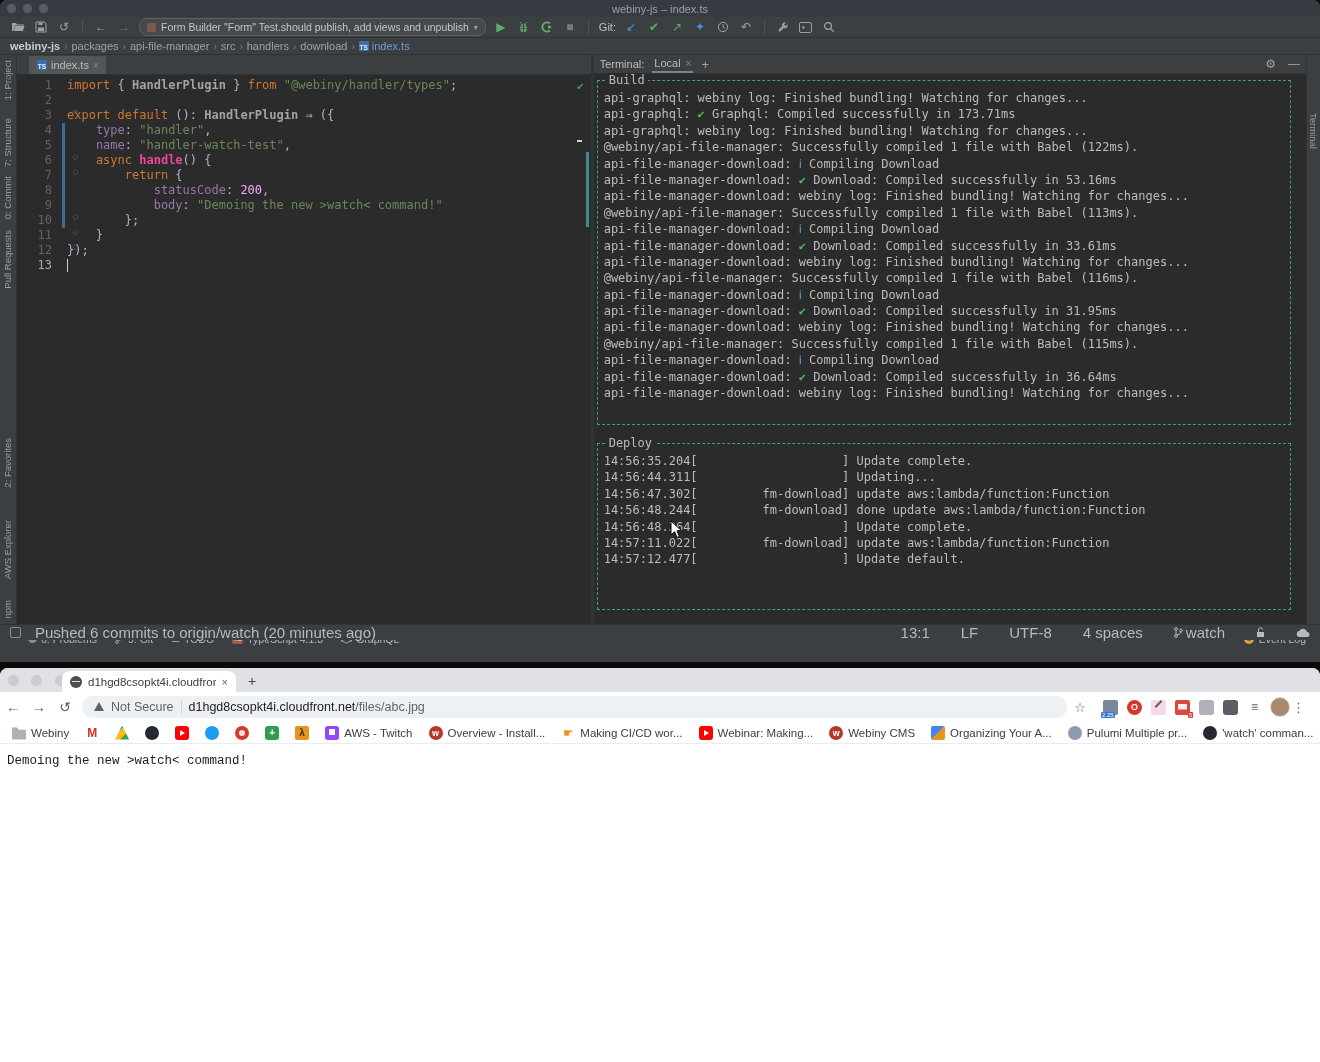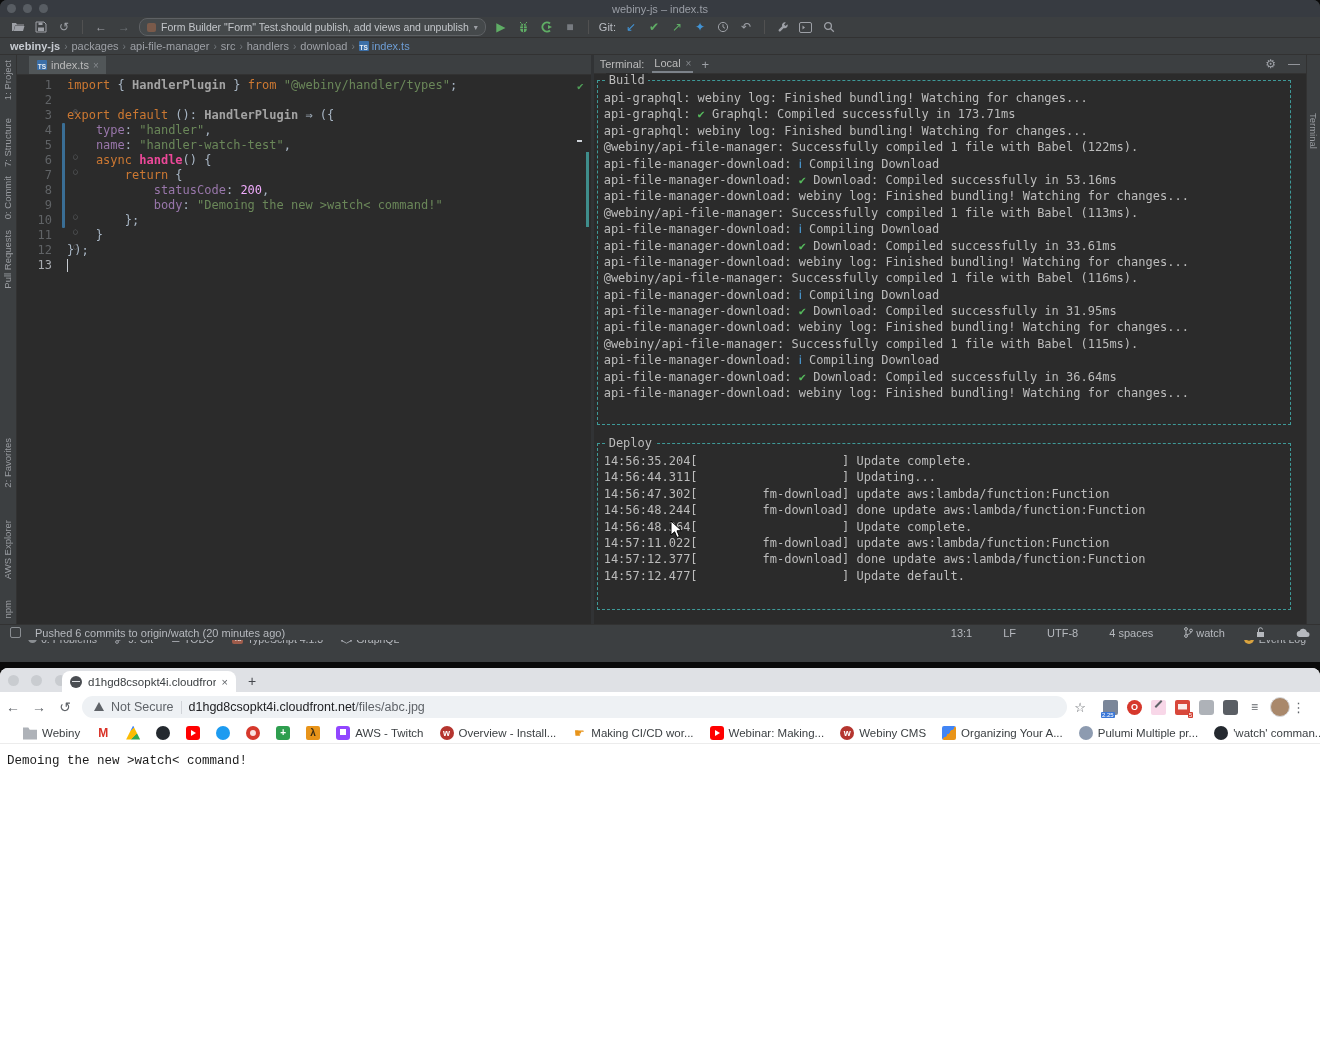--- a/index.html
+++ b/index.html
@@ -64,21 +64,21 @@
   .seg-t{color:#bcbcbc;} .seg-g{color:#55b85c;} .seg-i{color:#4fa7e6;}
   
   .ide-bottombar{position:absolute;left:0;top:630px;width:100%;height:16px;background:#3c3f41;border-top:1px solid #323232;display:flex;align-items:center;padding-left:28px;gap:18px;font-size:10.5px;color:#b6b9be;box-sizing:border-box;}
   .bb-item{display:flex;align-items:center;gap:4px;}
   .bb-right{margin-left:auto;margin-right:14px;display:flex;align-items:center;gap:5px;}
   .ic-dot{width:9px;height:9px;border-radius:50%;background:#8a8e92;display:inline-block;}
   .ic-evlog{width:10px;height:10px;border-radius:50%;background:#d9a340;display:inline-block;position:relative;}
   .ic-evlog::after{content:"";position:absolute;left:3px;top:3px;width:4px;height:4px;border-radius:50%;background:#7a5a16;}
   .ic-tssq{width:11px;height:11px;border-radius:2px;background:#9e5b4a;color:#efe5e2;font-size:6px;font-weight:bold;display:inline-flex;align-items:center;justify-content:center;}
   .ic-todo{color:#9da0a6;font-size:10px;}
-  .ide-statusbar{position:absolute;left:0;top:624px;width:100%;height:16px;background:#3c3f41;border-top:1px solid #323232;display:flex;align-items:center;font-size:11px;color:#b6b9be;padding:0 10px;box-sizing:border-box;gap:6px;}
+  .ide-statusbar{position:absolute;left:0;top:624px;width:100%;height:16px;background:#3c3f41;border-top:1px solid #323232;display:flex;align-items:center;font-size:15px;color:#b6b9be;padding:0 10px;box-sizing:border-box;gap:6px;}
   .sb-right{margin-left:auto;display:flex;align-items:center;gap:31px;color:#b6b9be;}
   .sb-sq{width:9px;height:9px;border:1px solid #8a8e92;border-radius:2px;display:inline-block;margin-right:8px;}
   .branchwrap{display:flex;align-items:center;gap:3px;}
   
   .chrome{position:absolute;left:0;top:668px;width:1320px;height:394px;background:#fff;border-radius:8px 8px 0 0;overflow:hidden;}
   .tabstrip{position:absolute;left:0;top:0;width:100%;height:24px;background:#dfe1e5;}
   .ctl{width:11px;height:11px;border-radius:50%;background:#c9ccd0;display:inline-block;margin-left:8px;margin-top:7px;}
   .ctab{position:absolute;left:62px;top:3px;width:174px;height:21px;background:#fff;border-radius:8px 8px 0 0;display:flex;align-items:center;padding:0 8px;box-sizing:border-box;gap:6px;font-size:11.5px;color:#3c4043;}
   .ctab-title{white-space:nowrap;overflow:hidden;flex:1;}
   .globe{width:12px;height:12px;border-radius:50%;background:#4a4d52;flex:none;position:relative;}
@@ -100,21 +100,21 @@
   .x-opera{background:#d6382c;border-radius:50%;color:#fff;font-size:9px;font-weight:bold;}
   .x-pick{background:#f8d7e8;border-radius:2px;}
   .x-pick::after{content:"";position:absolute;left:3px;top:3px;width:9px;height:2px;background:#5f6368;transform:rotate(-45deg);}
   .x-mail{background:#d8483b;border-radius:2px;}
   .x-mail::after{content:"";position:absolute;left:3px;top:4px;width:9px;height:6px;background:#fff;clip-path:polygon(0 0,100% 0,100% 100%,0 100%,0 0);opacity:.9;}
   .x-gray{background:#aeb2b8;border-radius:3px;}
   .x-puzzle{background:#5a5e64;border-radius:3px;}
   .x-list{color:#5f6368;font-size:12px;}
   .avatar{width:18px;height:18px;border-radius:50%;background:#a9886b;border:1px solid #d7d9dd;}
   .dots{color:#5f6368;font-size:13px;margin:0 10px 0 2px;letter-spacing:0;}
-  .bookbar{position:absolute;left:0;top:54px;width:100%;height:22px;background:#fff;border-bottom:1px solid #ececec;display:flex;align-items:center;padding-left:23px;gap:16px;font-size:11.5px;color:#3c4043;box-sizing:border-box;}
+  .bookbar{position:absolute;left:0;top:54px;width:100%;height:22px;background:#fff;border-bottom:1px solid #ececec;display:flex;align-items:center;padding-left:12px;gap:16px;font-size:11.5px;color:#3c4043;box-sizing:border-box;}
   .bm{display:flex;align-items:center;gap:5px;white-space:nowrap;}
   .bmi{width:14px;height:14px;display:inline-flex;align-items:center;justify-content:center;font-size:10px;flex:none;position:relative;}
   .i-folder{background:#aeb2b8;clip-path:polygon(0 15%,38% 15%,48% 30%,100% 30%,100% 100%,0 100%);}
   .i-gmail{color:#d93025;font-weight:bold;font-size:12px;}
   .i-drive{background:linear-gradient(135deg,#4285f4 33%,#fbbc04 33% 66%,#34a853 66%);clip-path:polygon(50% 0,100% 100%,0 100%);}
   .i-github{background:#24292f;border-radius:50%;}
   .i-youtube{background:#f00;border-radius:3px;}
   .i-youtube::after{content:"";position:absolute;left:5px;top:4px;border-left:5px solid #fff;border-top:3px solid transparent;border-bottom:3px solid transparent;}
   .i-twitter{background:#1d9bf0;border-radius:50%;}
   .i-red{background:#d6382c;border-radius:50%;}
@@ -340,21 +340,20 @@
         </div>
         <div class="logbox" style="top:369px;height:167px;">
           <span class="title">Deploy</span>
           <div class="loglines" id="deploylines">
               <div class="log-line"><span class="seg-t">14:56:35.204[                    ] Update complete.</span></div>
               <div class="log-line"><span class="seg-t">14:56:44.311[                    ] Updating...</span></div>
               <div class="log-line"><span class="seg-t">14:56:47.302[         fm-download] update aws:lambda/function:Function</span></div>
               <div class="log-line"><span class="seg-t">14:56:48.244[         fm-download] done update aws:lambda/function:Function</span></div>
               <div class="log-line"><span class="seg-t">14:56:48.364[                    ] Update complete.</span></div>
               <div class="log-line"><span class="seg-t">14:57:11.022[         fm-download] update aws:lambda/function:Function</span></div>
-              <div class="log-line"><span class="seg-t">14:57:12.377[         fm-download] done update aws:lambda/function:Function</span></div>
               <div class="log-line"><span class="seg-t">14:57:12.477[                    ] Update default.</span></div>
             </div>
         </div>
       </div>
     </div>
 
     <div class="strip strip-r">
       <span class="vlabel-r" style="top:58px;">Terminal</span>
     </div>
   </div>

